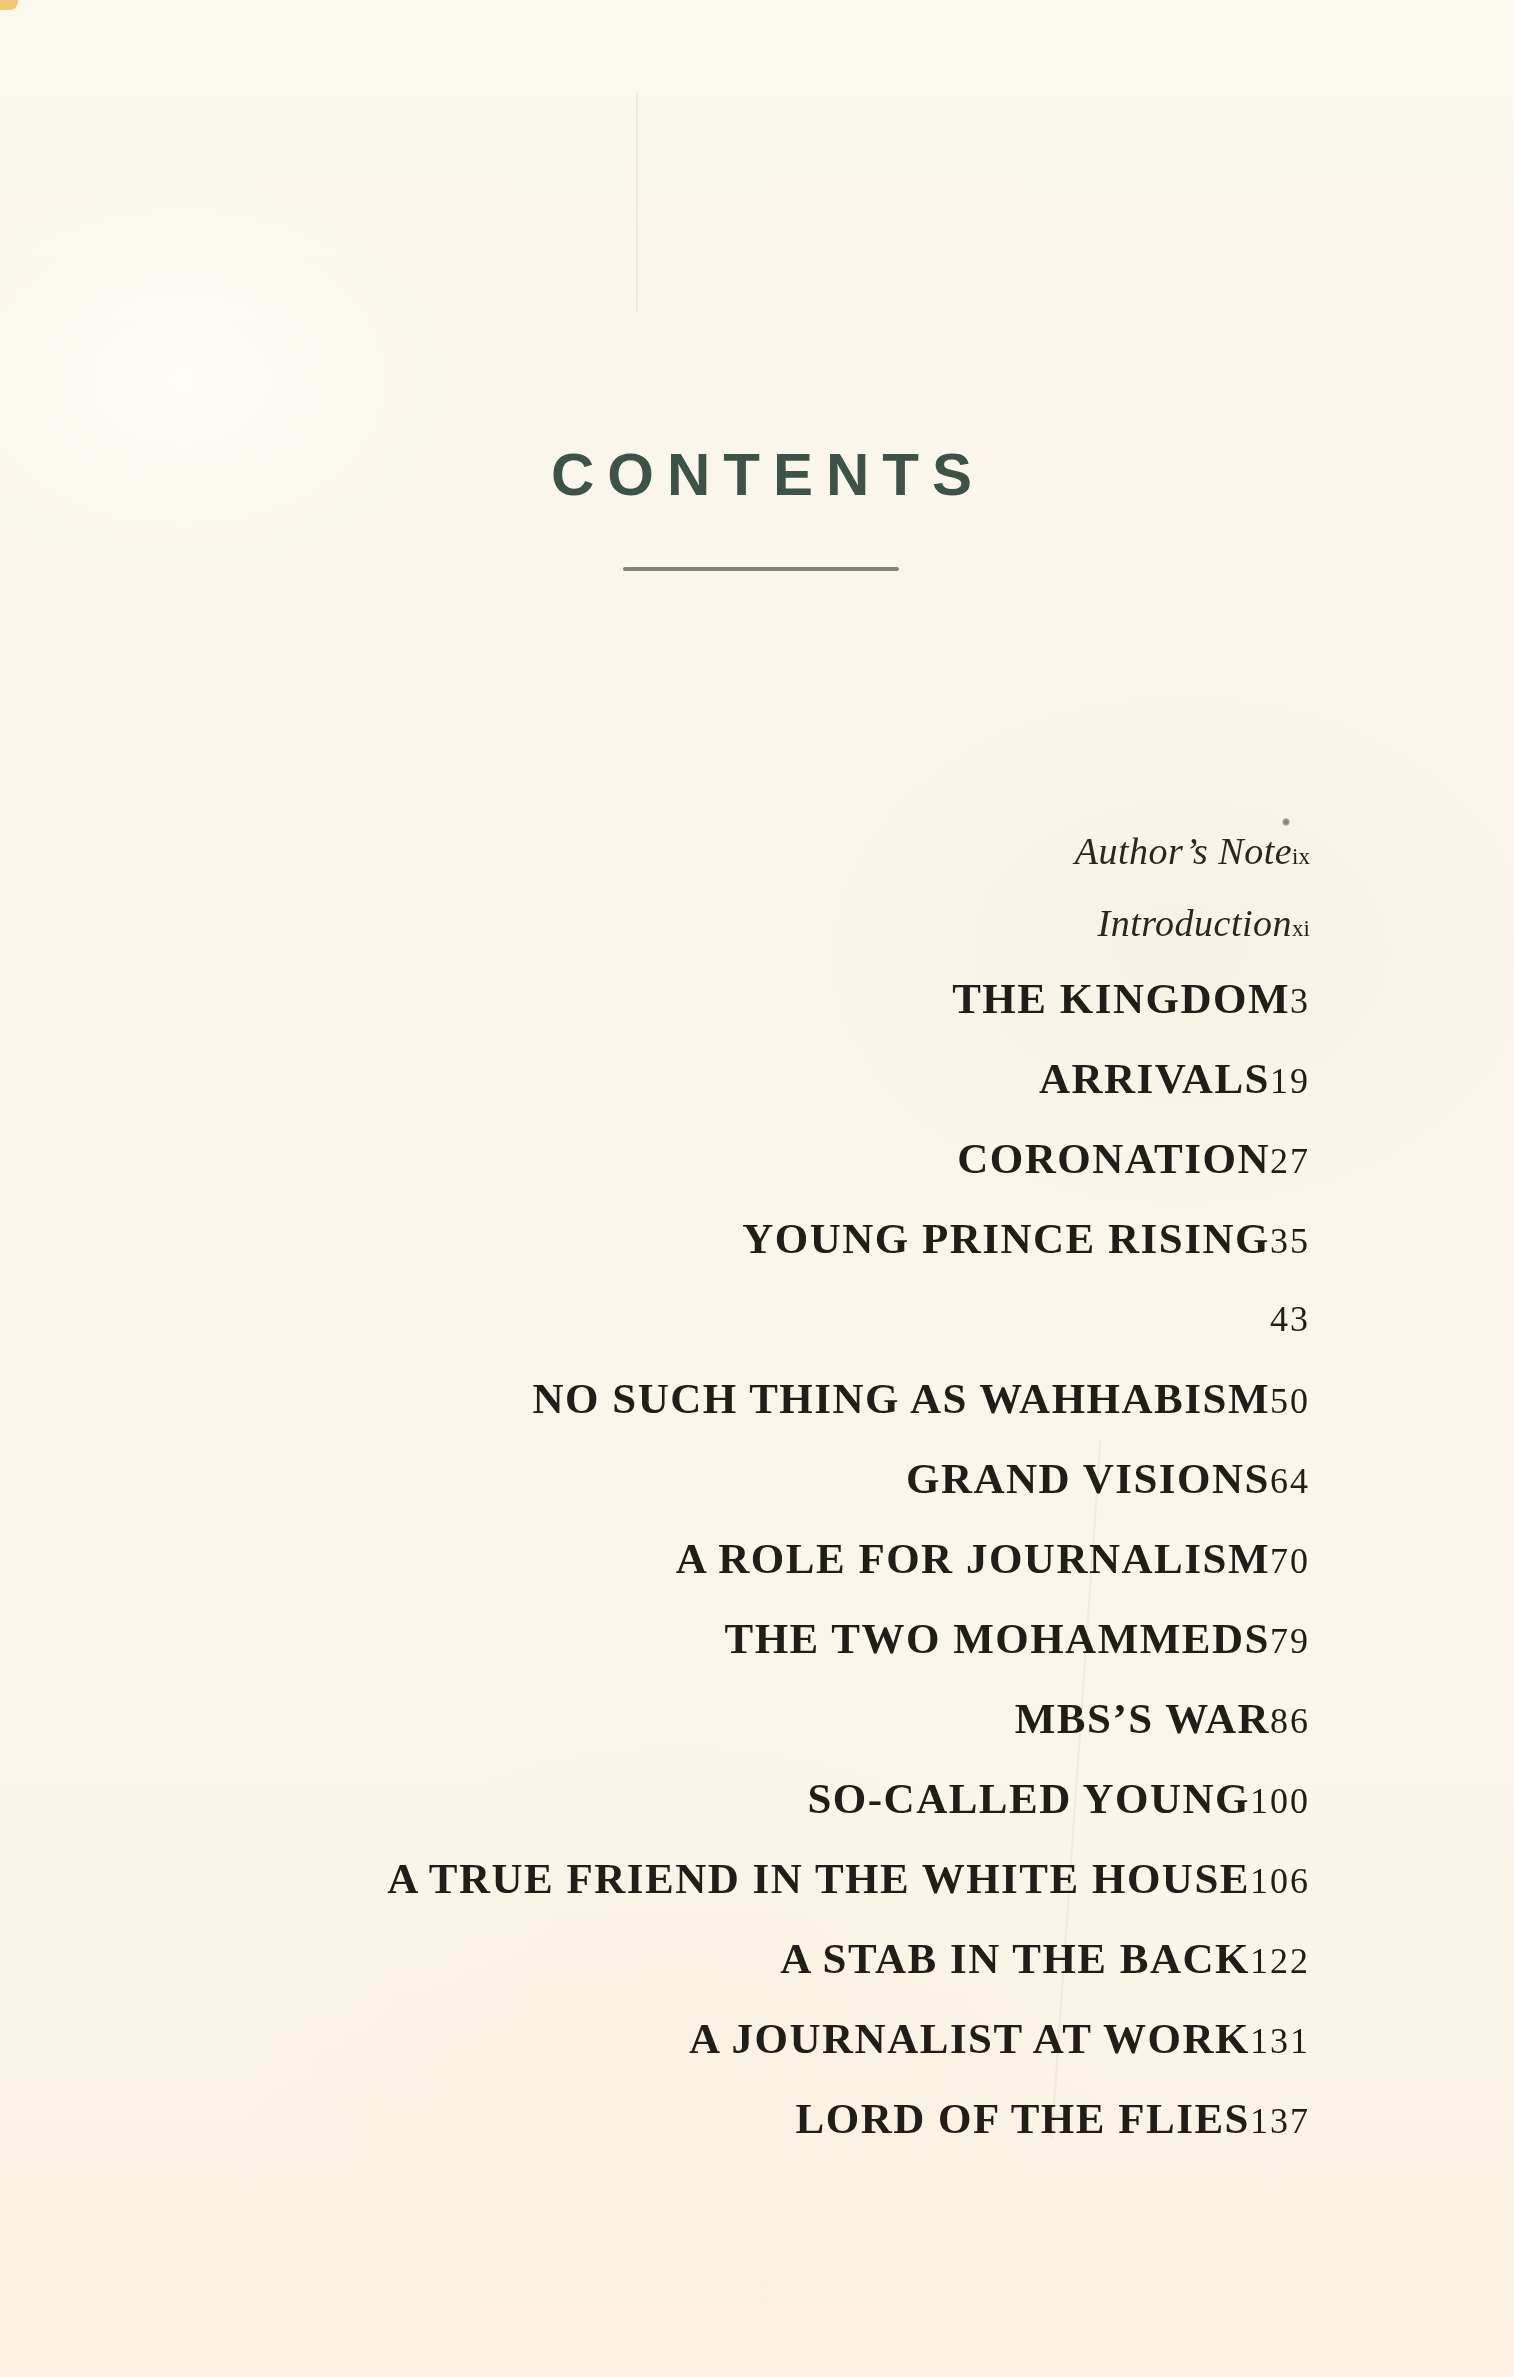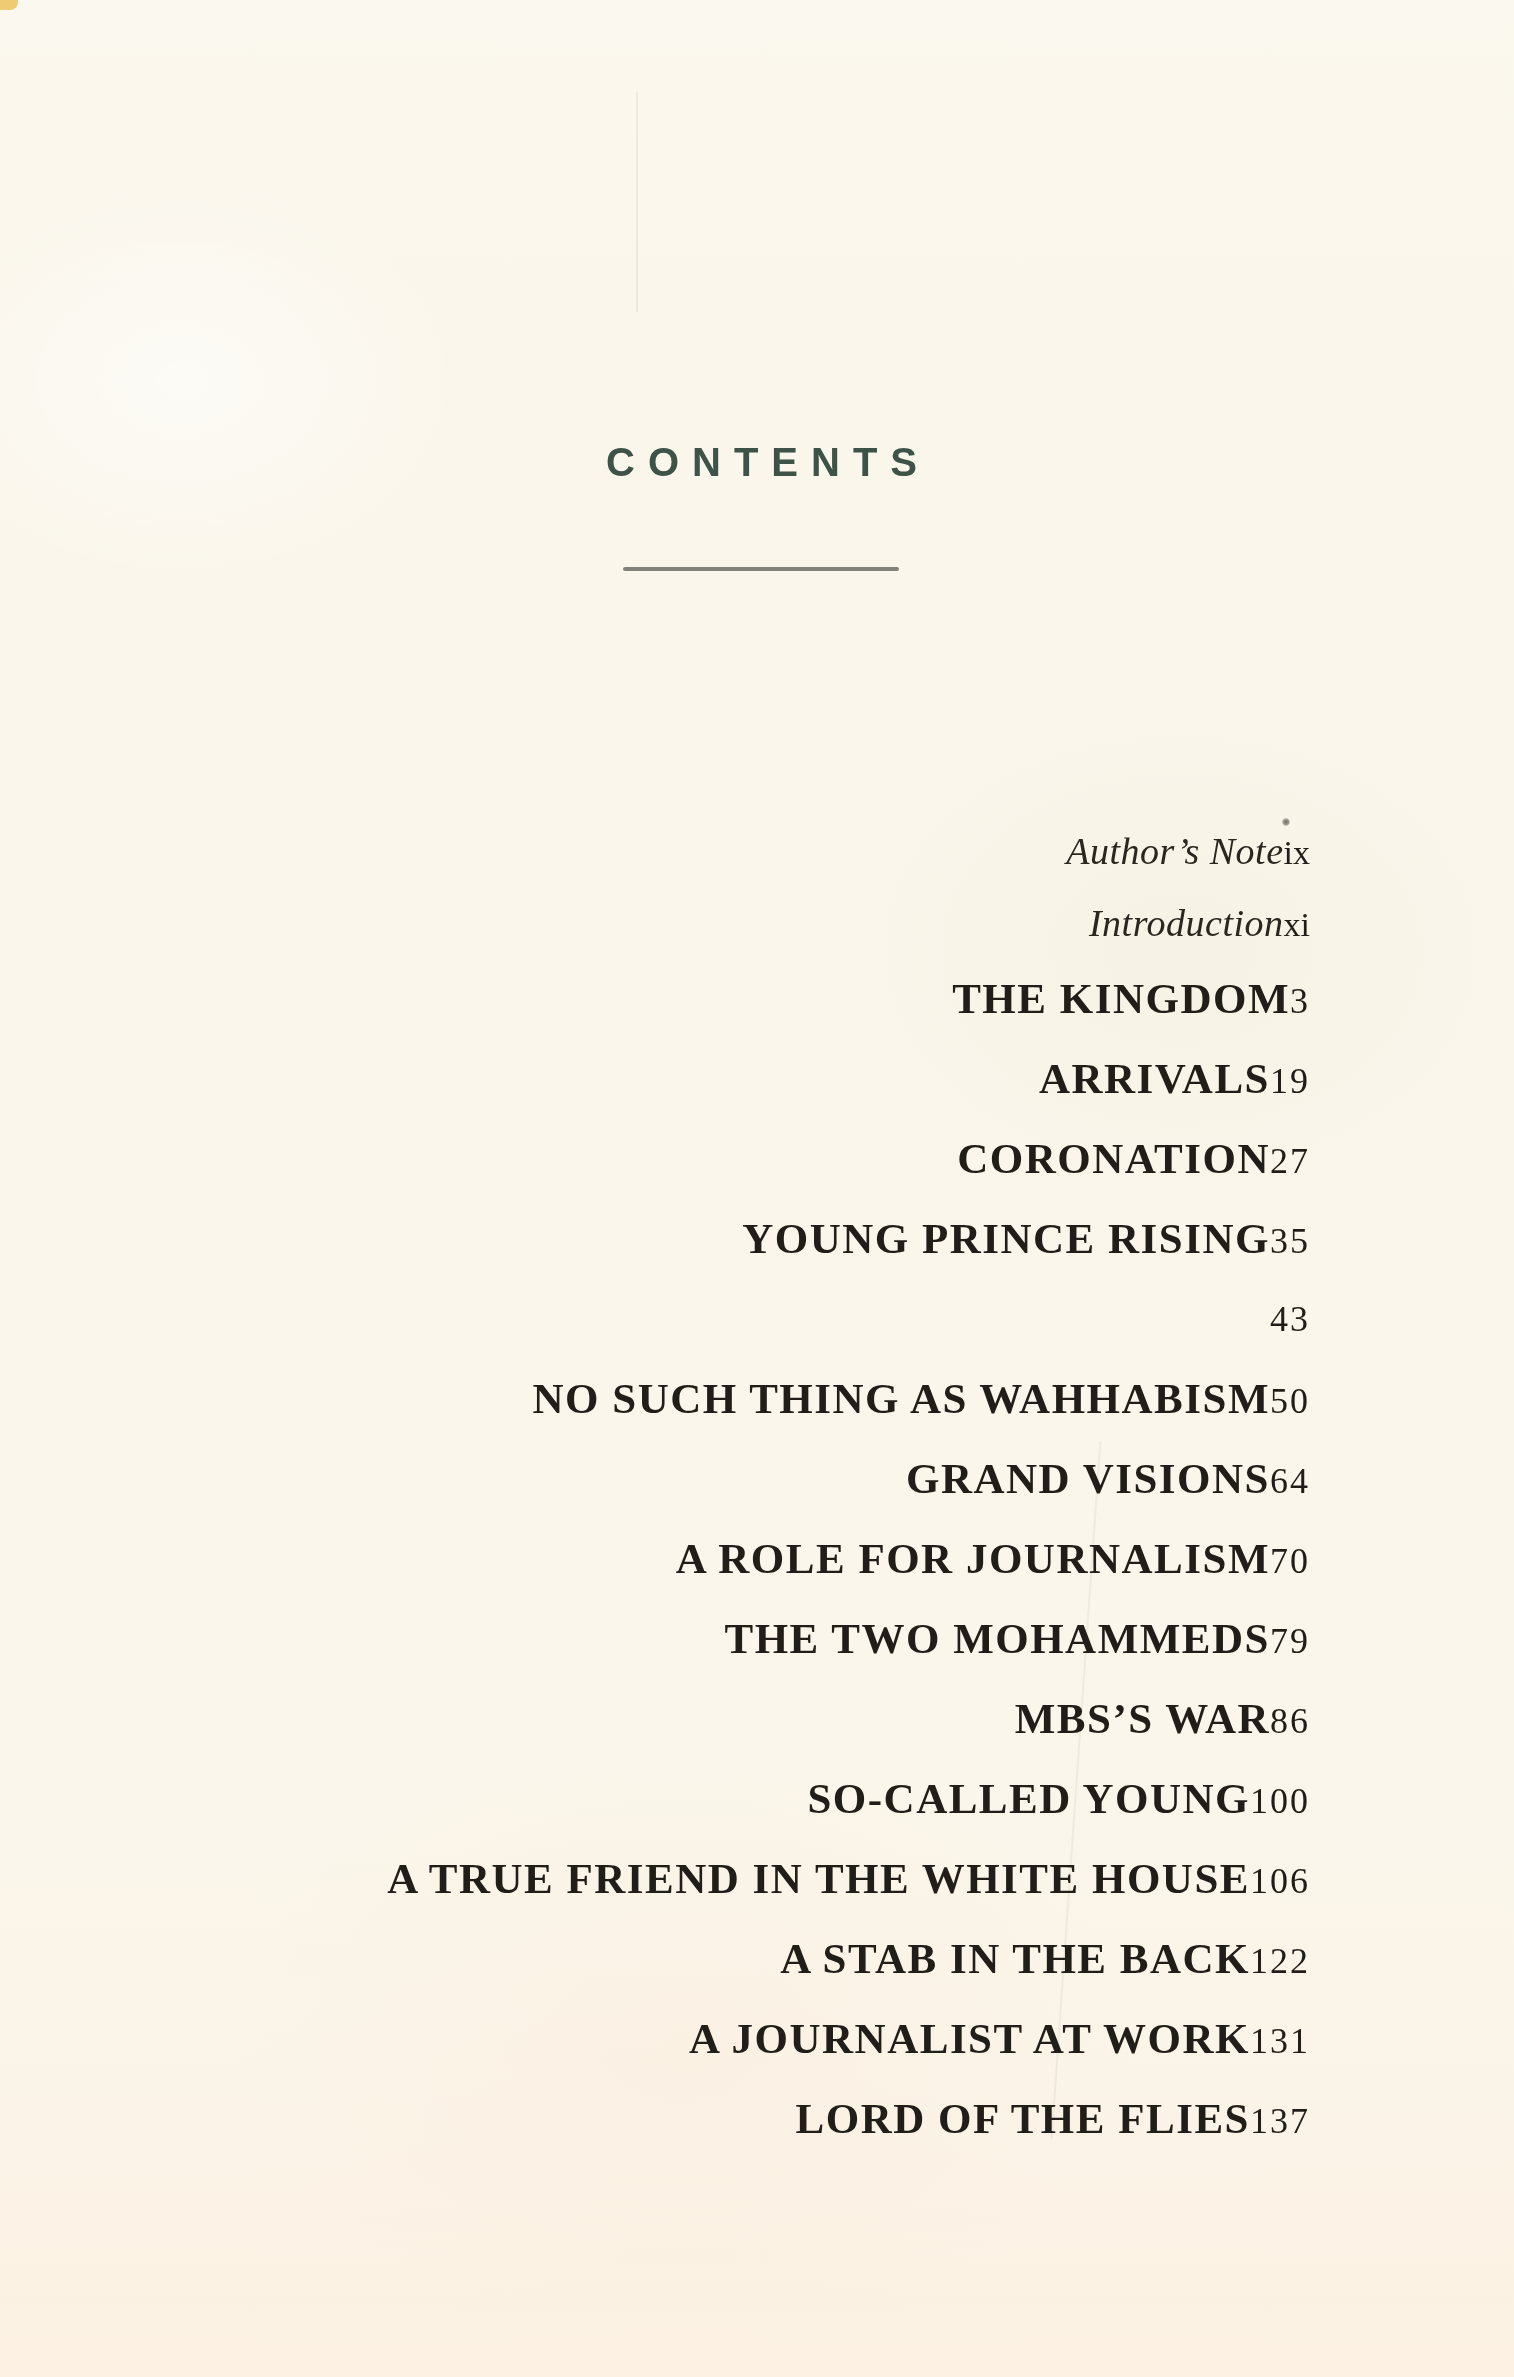--- a/index.html
+++ b/index.html
@@ -80,21 +80,21 @@
     width: 1097px;
     top: 0;
   }
 
   .heading {
     position: absolute;
     top: 440px;
     width: 100%;
     text-align: center;
     font-family: "Liberation Sans", sans-serif;
-    font-size: 40px;
+    font-size: 60px;
     font-weight: 600;
     letter-spacing: 13px;
     text-indent: 13px; 
     color: var(--heading);
   }
 
   .rule {
     position: absolute;
     top: 567px;
     left: 410px;   
@@ -118,21 +118,21 @@
     height: 72px;
     line-height: 72px;
   }
   .fm-row .title {
     font-style: italic;
     font-size: 38px;
     color: var(--fm-ink);
     letter-spacing: 0.5px;
   }
   .fm-row .pagenum {
-    font-size: 34px;
+    font-size: 23px;
     color: var(--ink);
   }
   .chapters { margin-top: 0; }
   .ch-row {
     height: 80px;
     line-height: 80px;
   }
   .ch-row .title {
     font-weight: bold;
     font-size: 43px;

